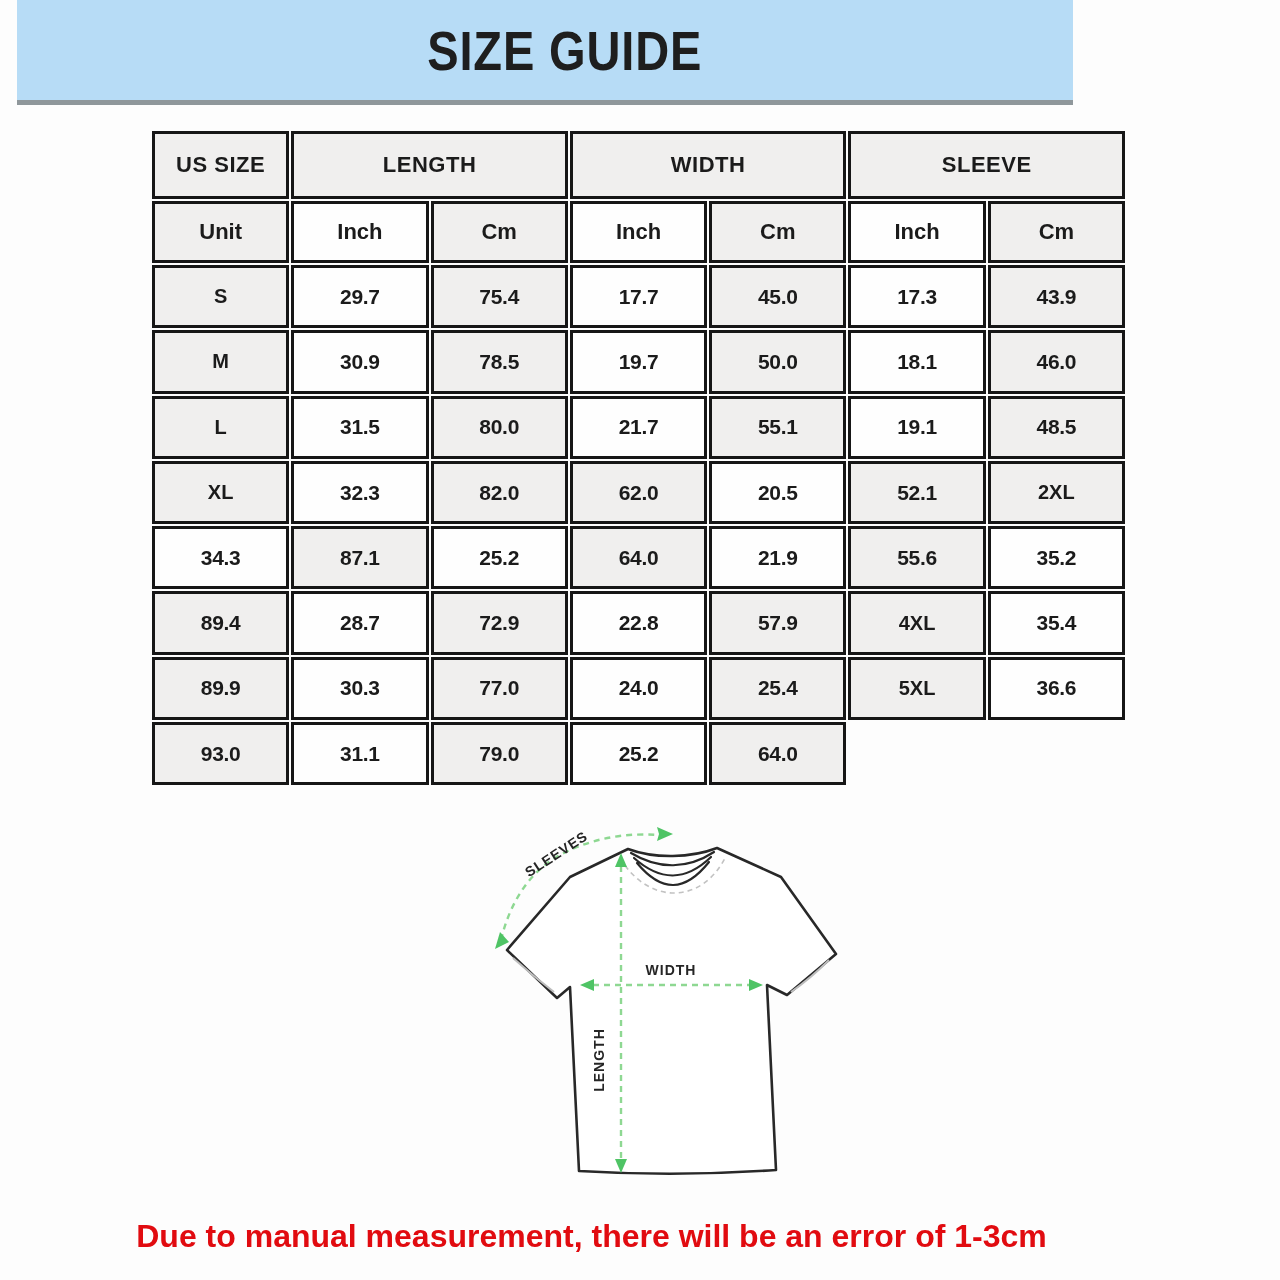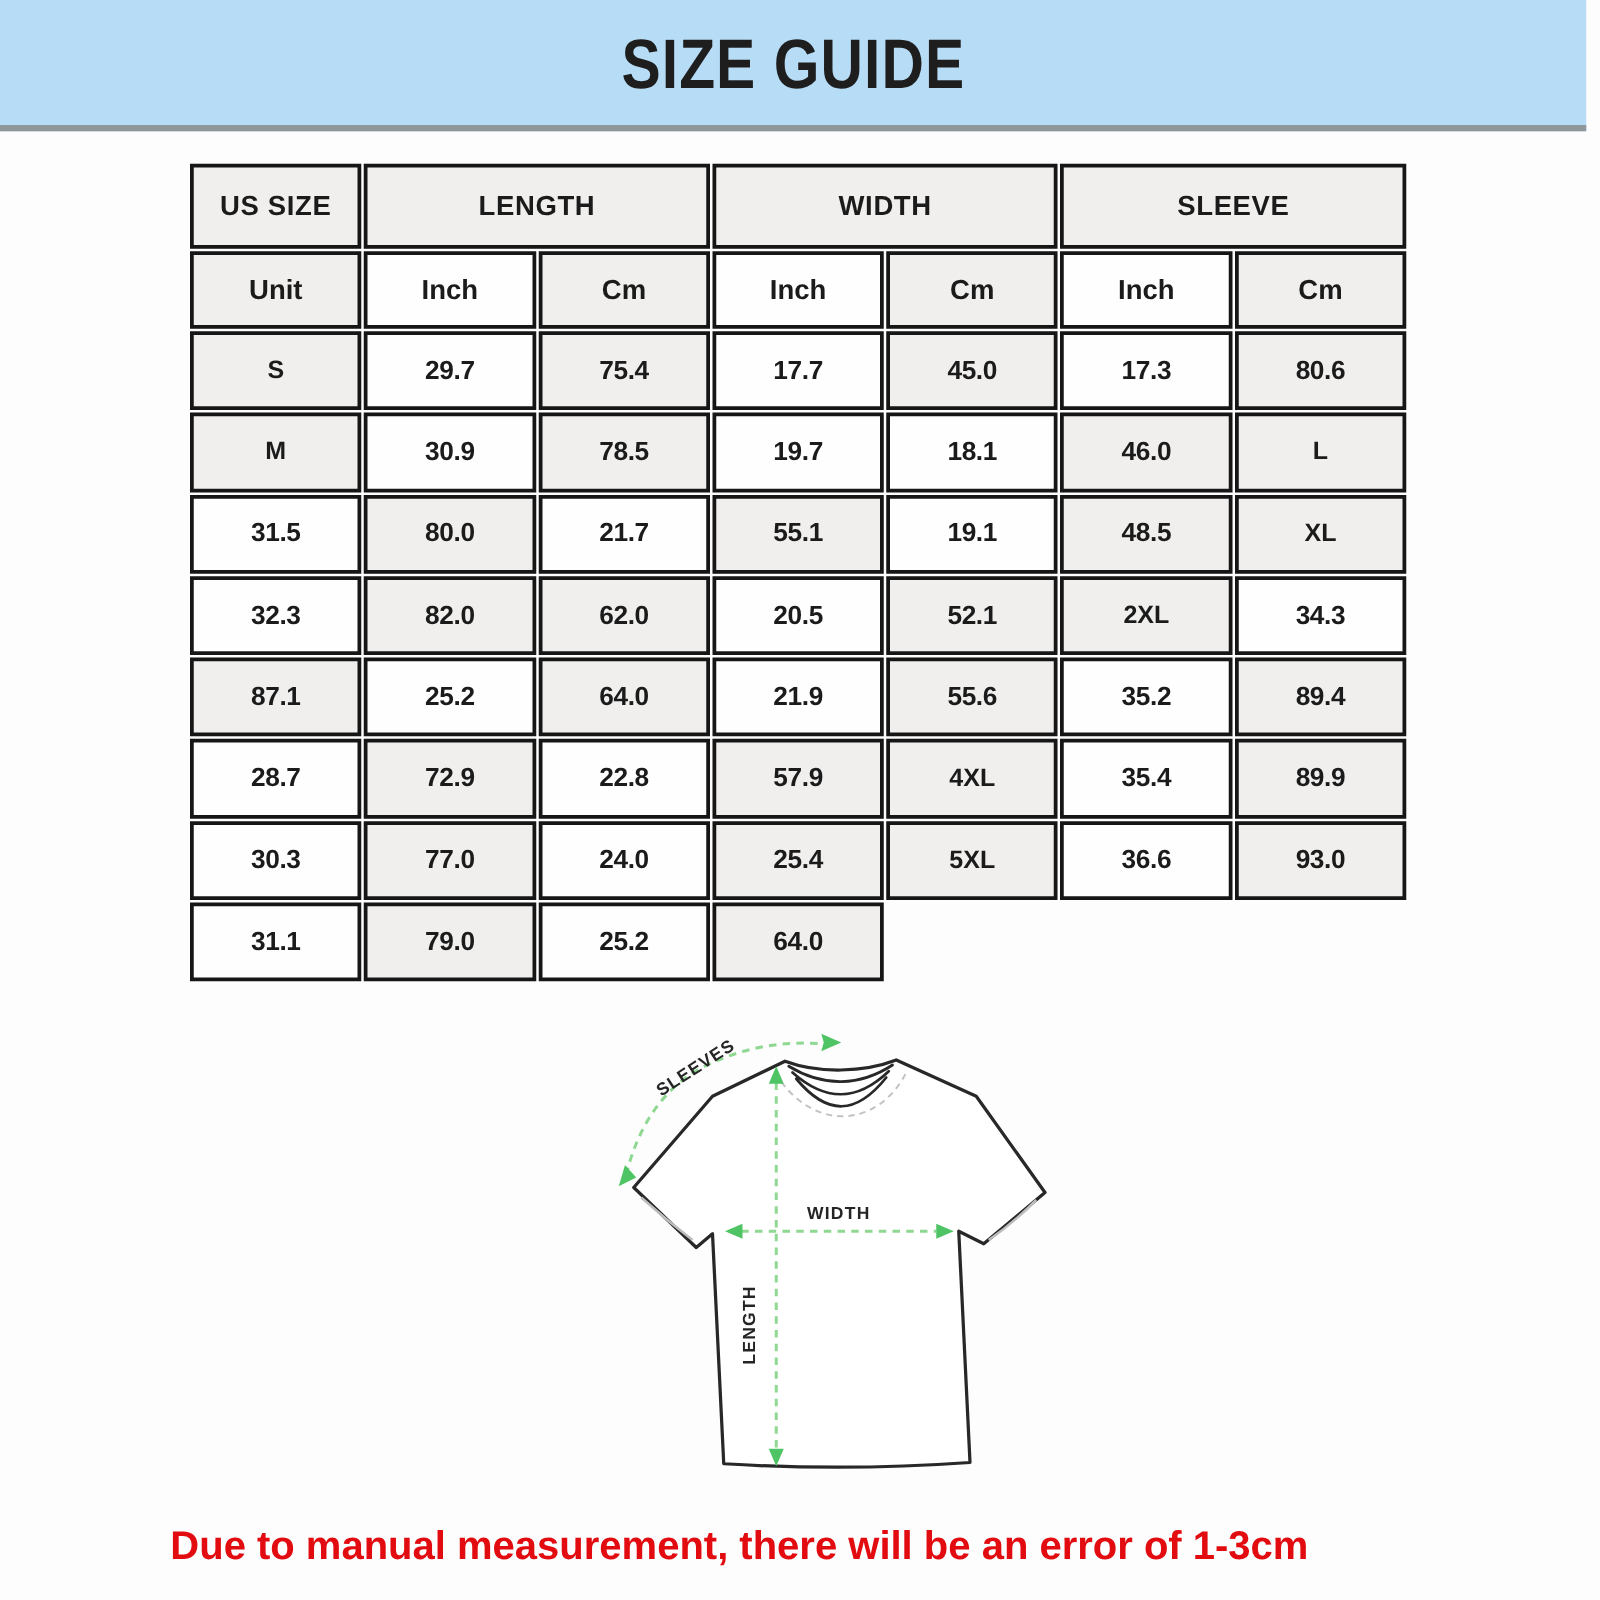--- a/index.html
+++ b/index.html
@@ -4,24 +4,24 @@
 <style>
   html,body{margin:0;padding:0;}
   body{
     width:1280px;height:1280px;position:relative;
     background:#fdfdfd;
     font-family:"Liberation Sans", "DejaVu Sans", sans-serif;
     overflow:hidden;
   }
   
   .banner{
-    position:absolute;left:0;top:0;width:1269px;height:100px;
+    position:absolute;left:17px;top:0;width:1016px;height:100px;
     background:#b7dcf6;
     border-bottom:5px solid #8f979b;
-    display:flex;align-items:center;justify-content:center;
+    display:flex;align-items:center;justify-content:center;padding-left:40px;
   }
   .banner h1{
     margin:0;font-size:56px;font-weight:bold;color:#1e1e1e;
     letter-spacing:1px;transform:scaleX(0.84);
   }
   
   .size-grid{
     position:absolute;left:152px;top:131px;width:973px;
     display:grid;
     grid-template-columns:repeat(7,1fr);
@@ -68,25 +68,26 @@
   <div class="cell gray  unit">Cm</div>
   <div class="cell white unit">Inch</div>
   <div class="cell gray  unit">Cm</div>
 
 <div class="cell gray size-label">S</div>
     <div class="cell white value">29.7</div>
     <div class="cell gray value">75.4</div>
     <div class="cell white value">17.7</div>
     <div class="cell gray value">45.0</div>
     <div class="cell white value">17.3</div>
-    <div class="cell gray value">80.6</div>
+    <div class="cell gray value">43.9</div>
     <div class="cell gray size-label">M</div>
     <div class="cell white value">30.9</div>
     <div class="cell gray value">78.5</div>
     <div class="cell white value">19.7</div>
+    <div class="cell gray value">50.0</div>
     <div class="cell white value">18.1</div>
     <div class="cell gray value">46.0</div>
     <div class="cell gray size-label">L</div>
     <div class="cell white value">31.5</div>
     <div class="cell gray value">80.0</div>
     <div class="cell white value">21.7</div>
     <div class="cell gray value">55.1</div>
     <div class="cell white value">19.1</div>
     <div class="cell gray value">48.5</div>
     <div class="cell gray size-label">XL</div>

